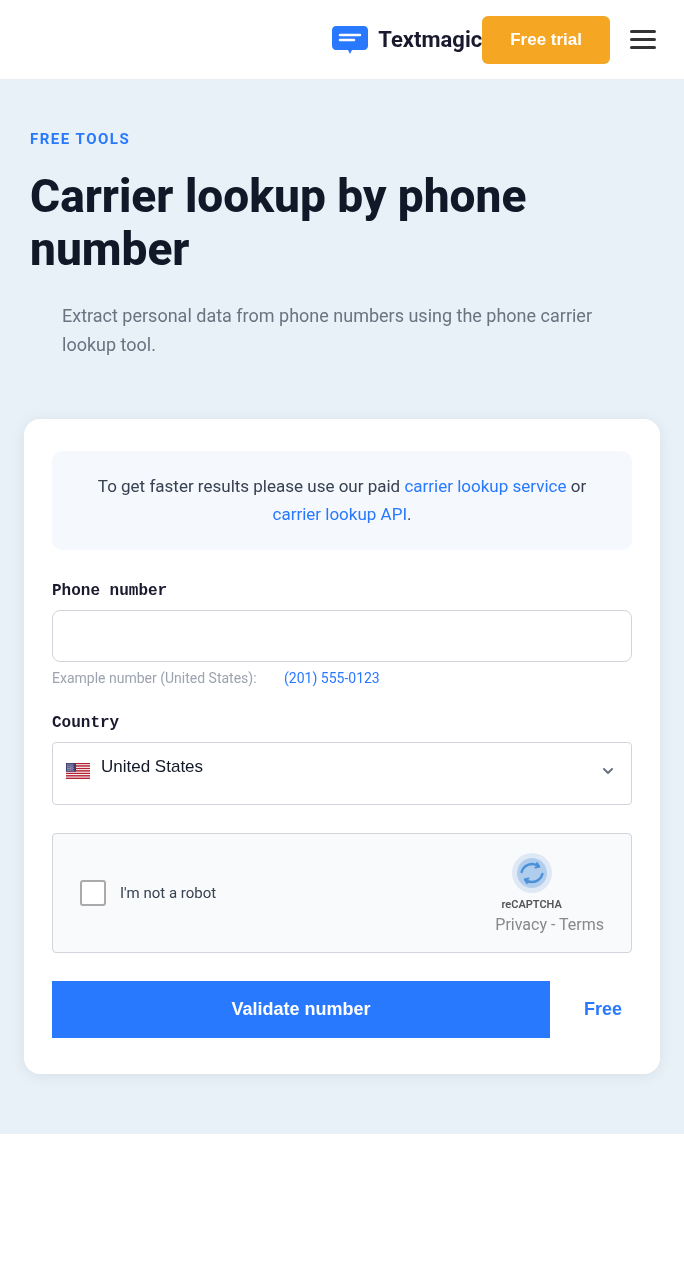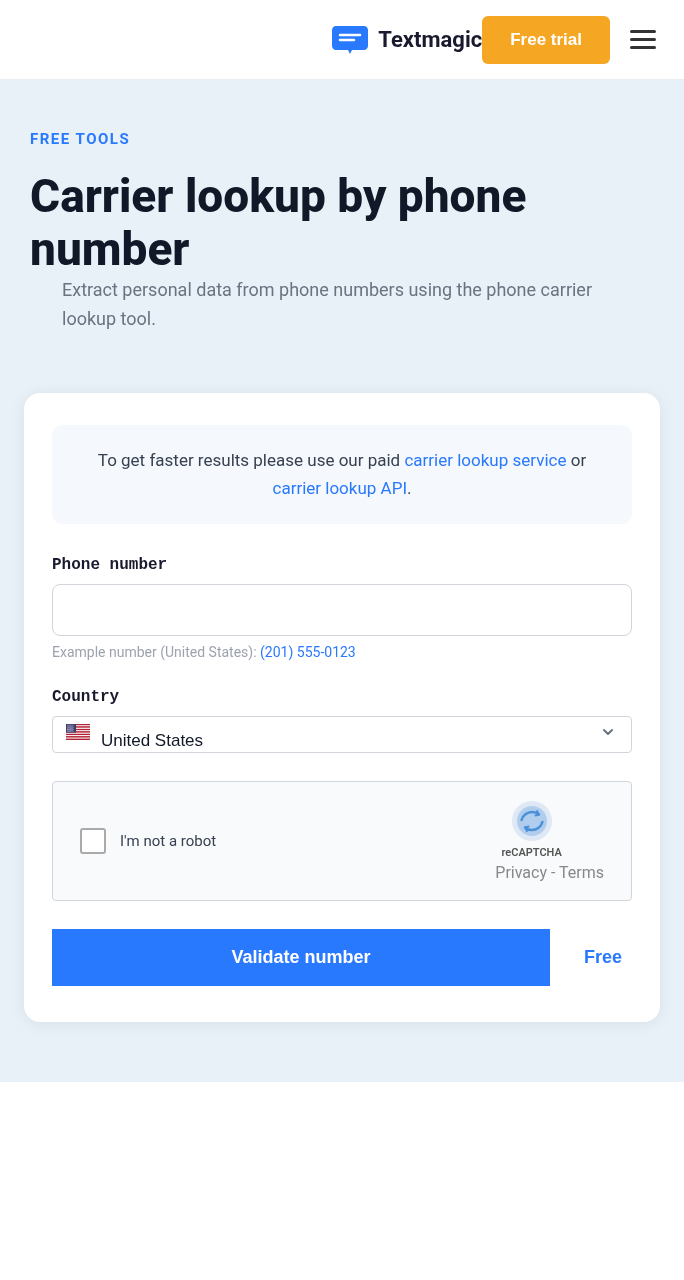--- a/index.html
+++ b/index.html
@@ -77,20 +77,21 @@
       color: #2979ff;
       letter-spacing: 1.5px;
       text-transform: uppercase;
       margin-bottom: 22px;
     }
     .hero-title {
       font-size: 46px;
       font-weight: 800;
       color: #111827;
       line-height: 1.15;
+      margin-bottom: 26px;
     }
     .hero-subtitle {
       font-size: 18px;
       color: #6b7280;
       line-height: 1.6;
       max-width: 560px;
       margin: 0 auto;
     }
 
     
@@ -142,31 +143,32 @@
     }
     .example-number {
       font-size: 14px;
       color: #9ca3af;
       margin-top: 8px;
       margin-bottom: 28px;
     }
     .example-number a {
       color: #2979ff;
       text-decoration: none;
+      margin-left: 24px;
     }
 
     .country-select-wrapper {
       position: relative;
       margin-bottom: 28px;
     }
     .country-select {
       width: 100%;
       border: 1.5px solid #d1d5db;
       border-radius: 4px;
-      padding: 14px 50px 2px 48px;
+      padding: 14px 50px 28px 48px;
       font-size: 17px;
       color: #111827;
       appearance: none;
       background: #fff;
       cursor: pointer;
       outline: none;
     }
     .flag-wrapper {
       position: absolute;
       left: 14px;

